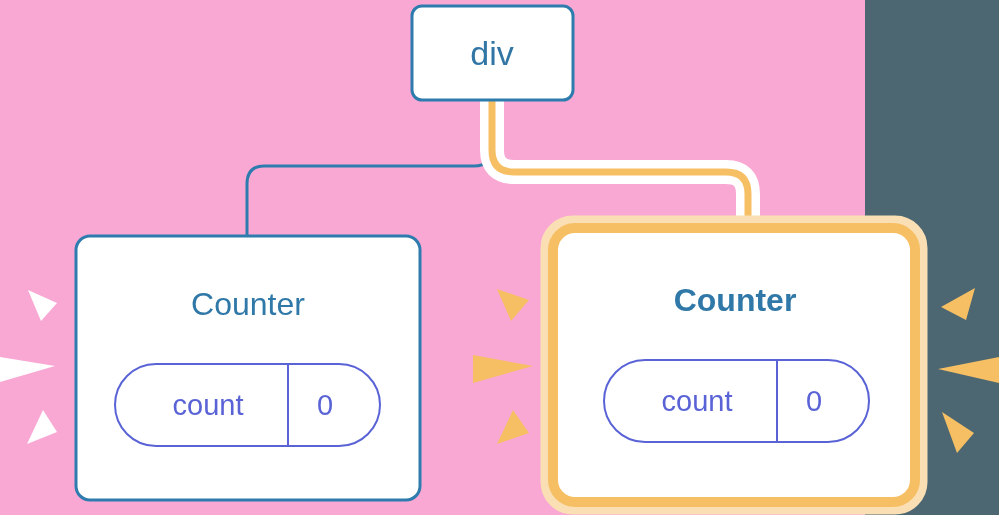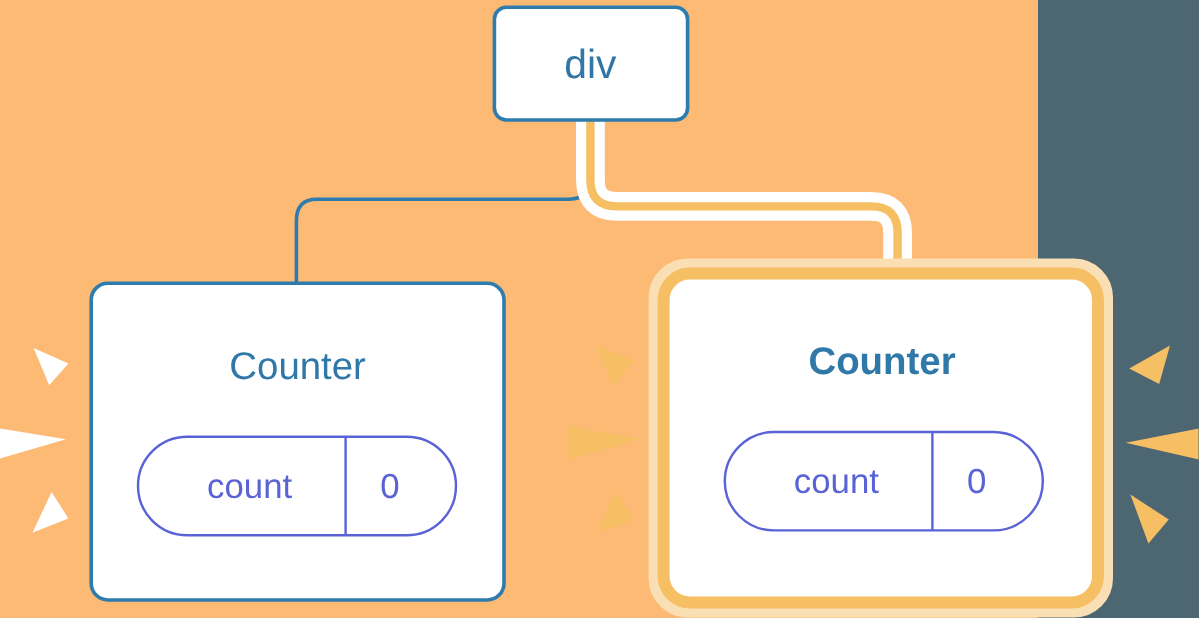--- a/index.html
+++ b/index.html
@@ -10,21 +10,21 @@
   body {
     width: 999px;
     height: 515px;
     overflow: hidden;
     font-family: "Liberation Sans", sans-serif;
   }
   #stage {
     position: relative;
     width: 865px;
     height: 515px;
-    background: #fdba74;
+    background: #f9a8d4;
   }
   #diagram-svg {
     position: absolute;
     left: 0;
     top: 0;
     width: 999px;
     height: 515px;
     display: block;
   }
   .node-label {

